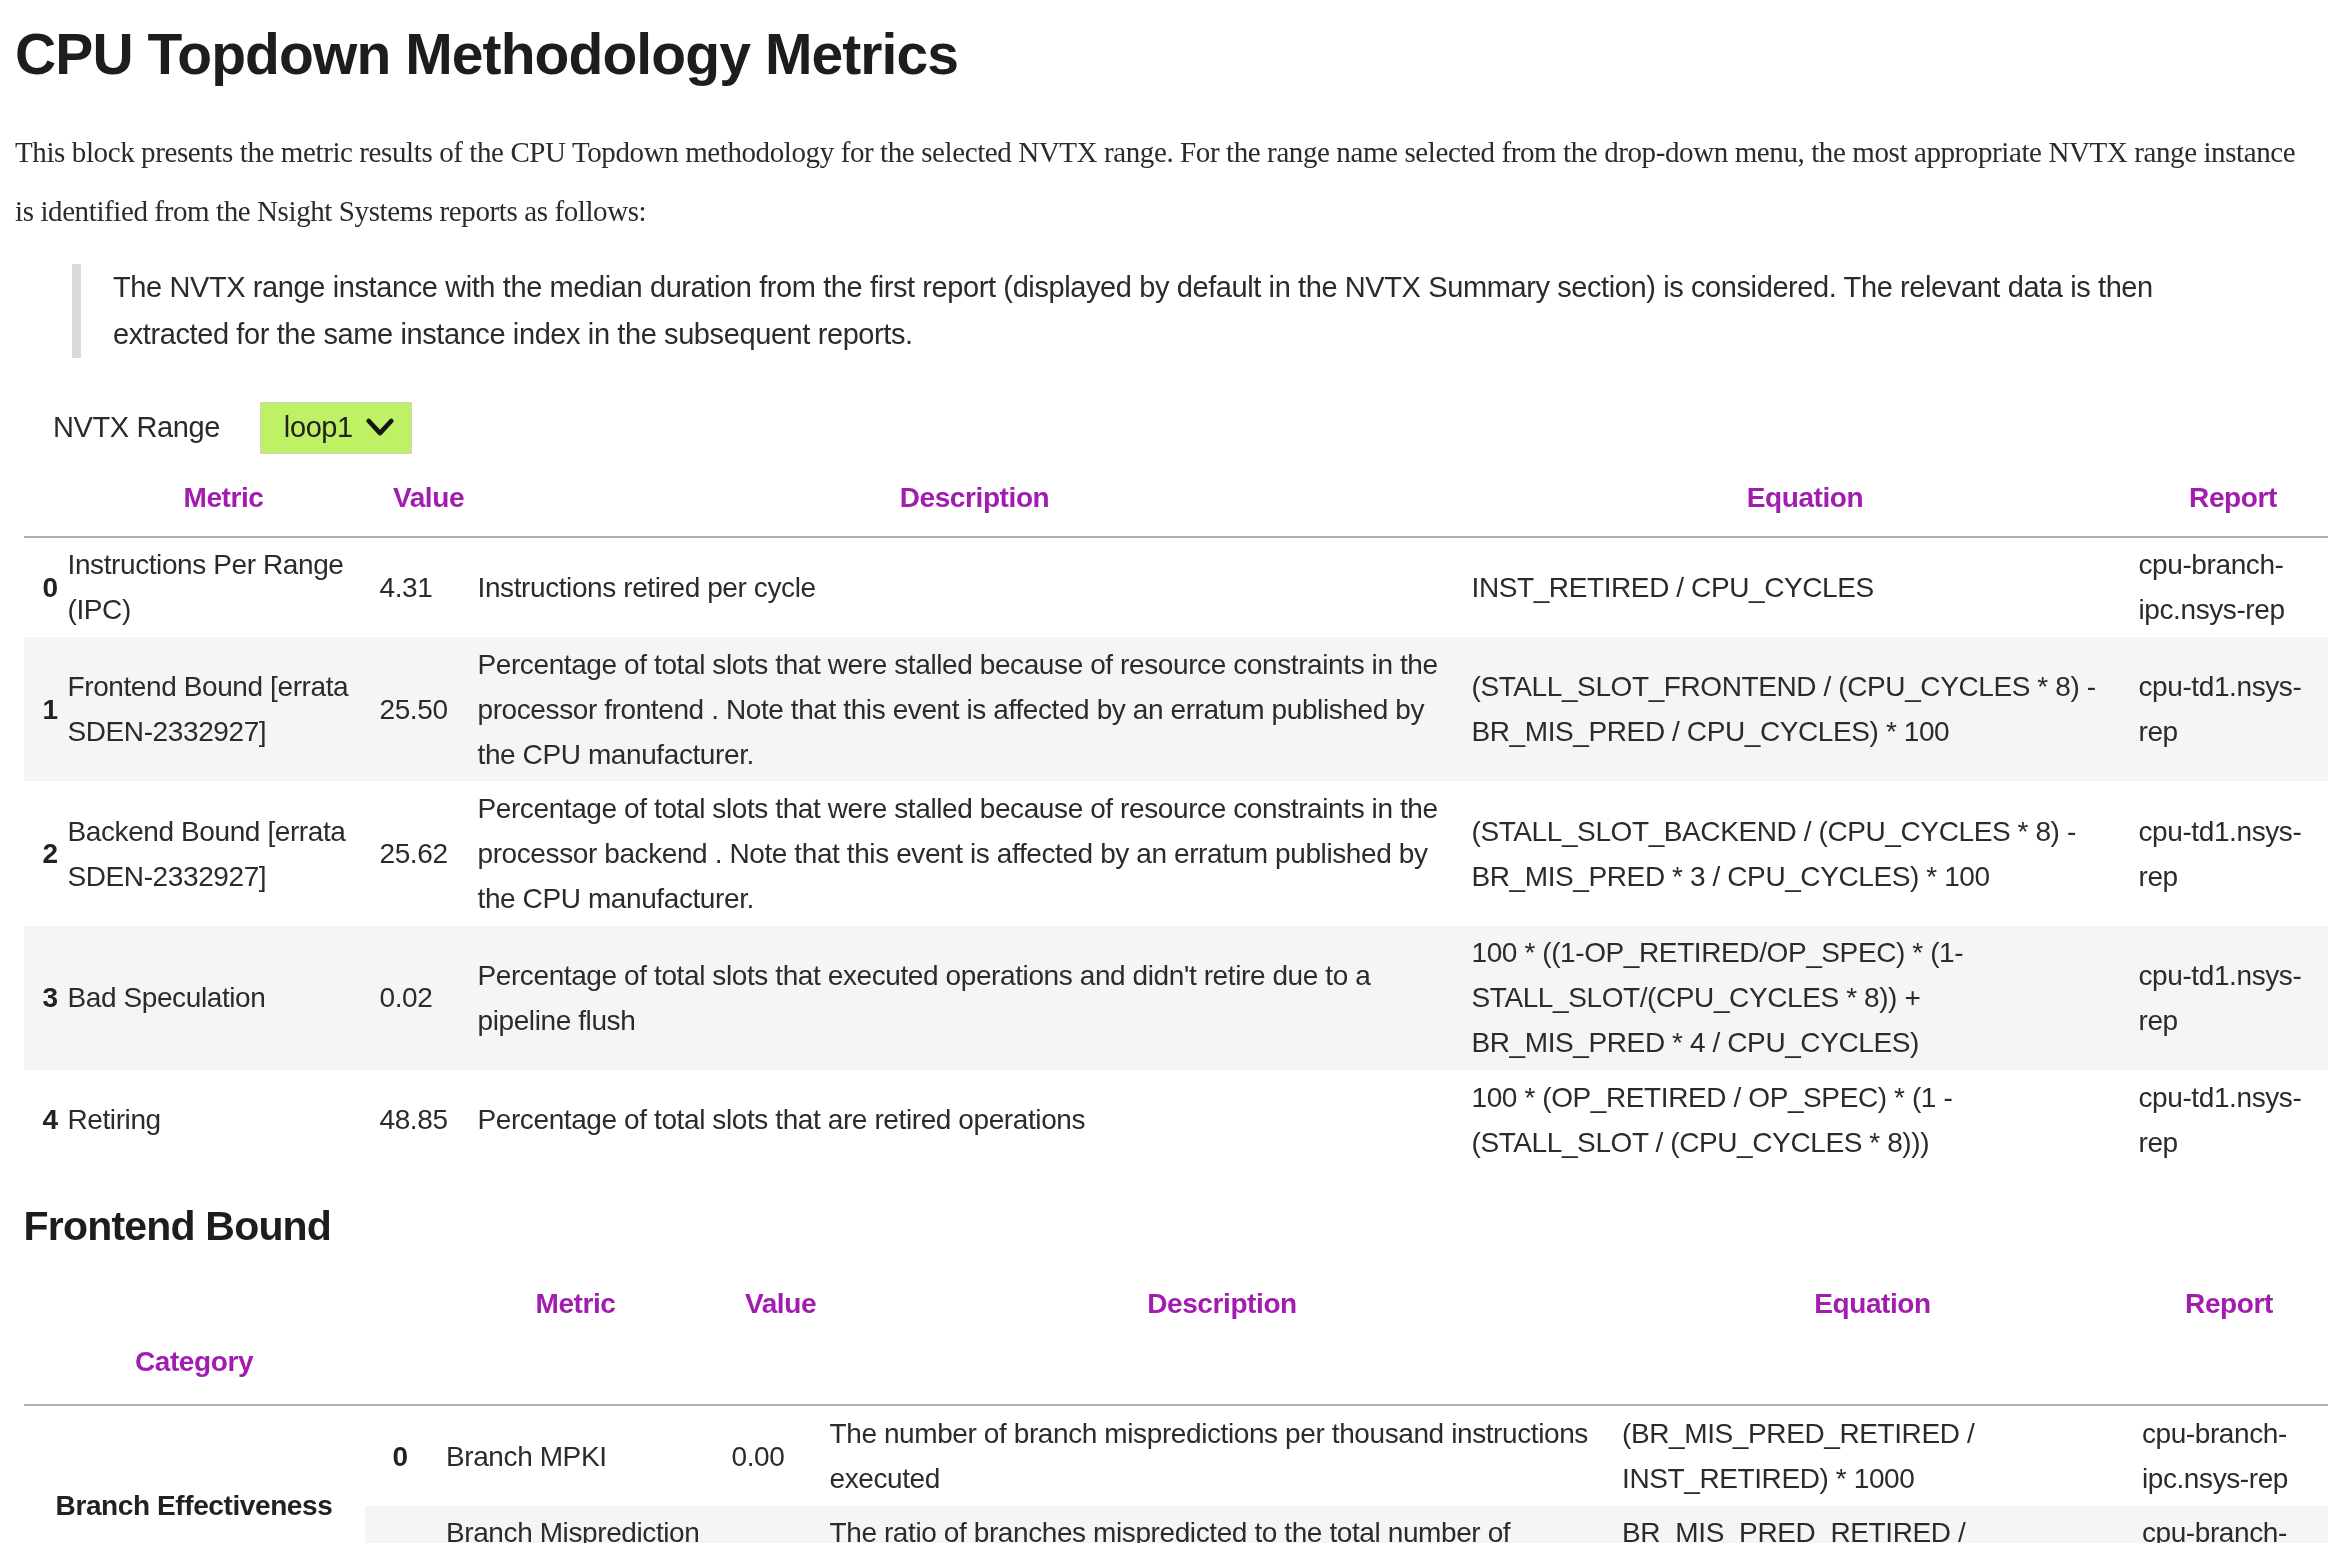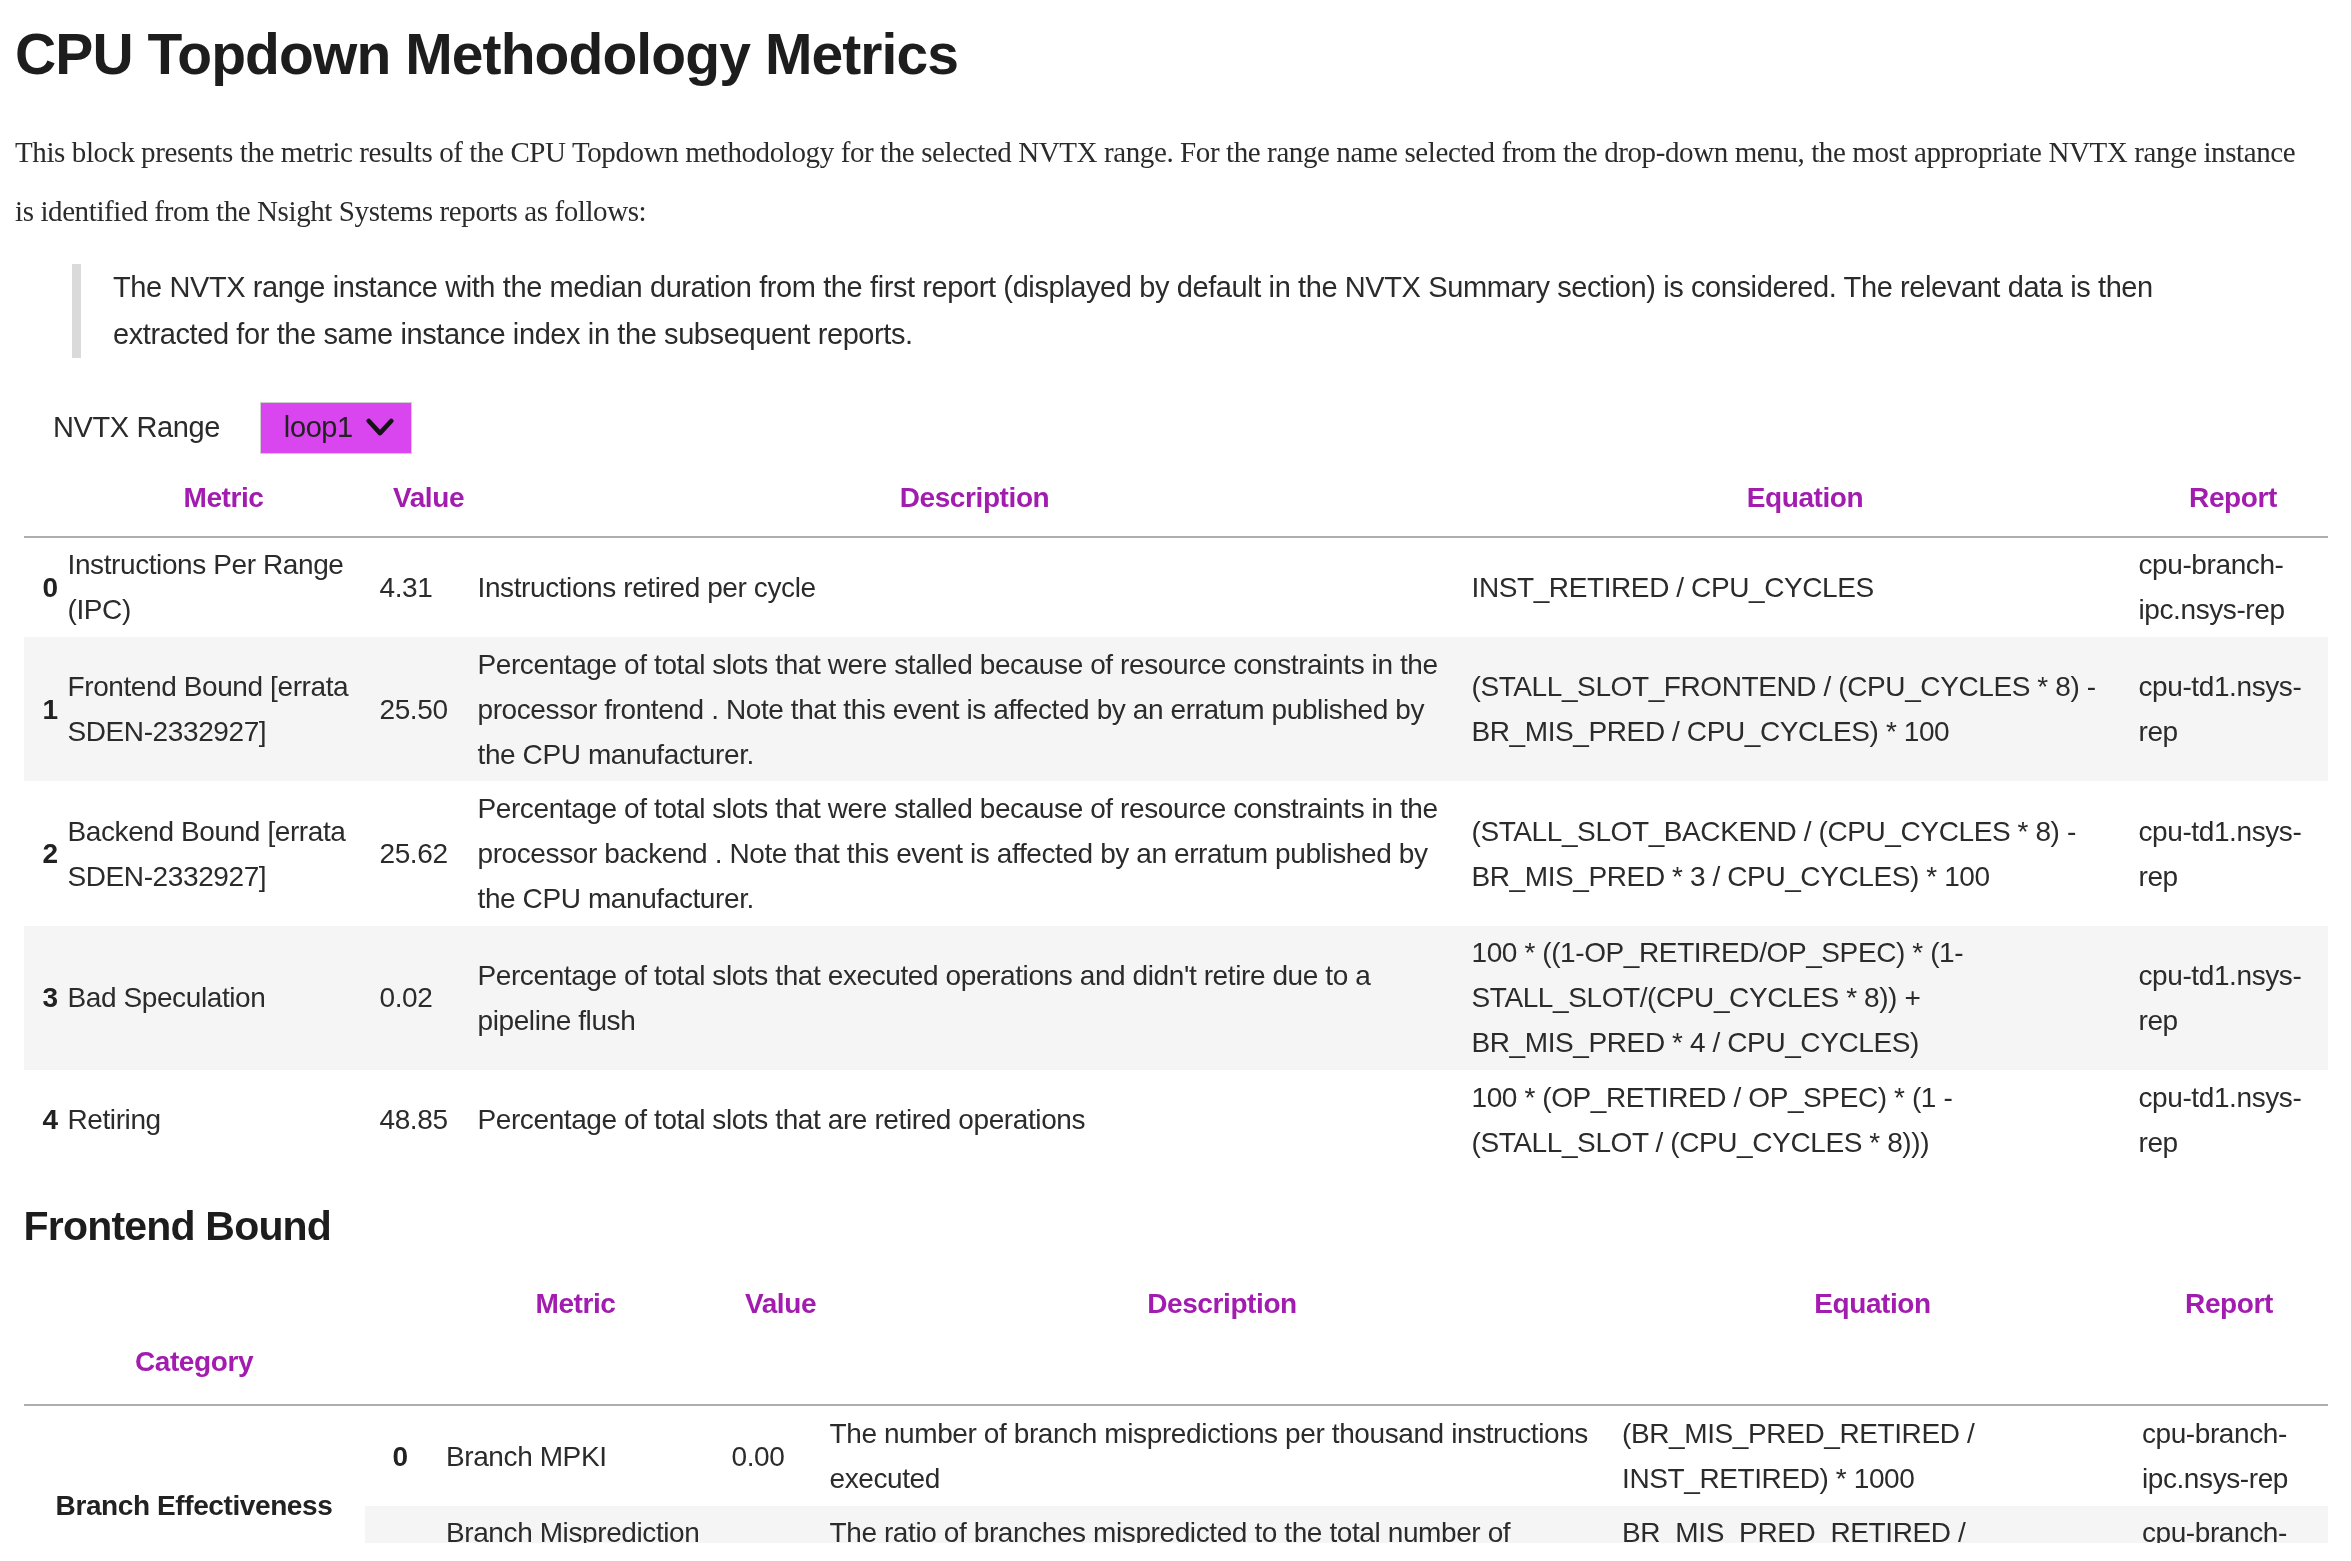--- a/index.html
+++ b/index.html
@@ -16,21 +16,21 @@
   blockquote.note {
     margin: 0 0 0 57px; padding: 0 0 0 32px;
     border-left: 9.5px solid #dadada;
     font-size: 29px; line-height: 47px; max-width: 2110px;
   }
 
   .nvtx-row { margin: 44px 0 0 38px; display: flex; align-items: center; }
   .nvtx-label { font-size: 29px; text-align: center; }
   .select-box {
     margin-left: 40px; display: inline-flex; align-items: center;
-    border: 1.9px solid #cfcfcf; background: #d946ef;
+    border: 1.9px solid #cfcfcf; background: #bef264;
     padding: 8.5px 17px 8.5px 23px; gap: 13.2px; cursor: default;
   }
   .select-text { font-size: 29px; color: #222; }
   .chevron { display: inline-flex; align-items: center; }
 
   table.df { border-collapse: collapse; table-layout: fixed; width: 2304px; margin: 21px 0 0 8.5px; font-size: 28px; }
   table.df thead th {
     font-weight: 700; text-align: center; color: #a21caf;
     padding: 3.8px 0 19px 0; border-bottom: 2.8px solid #aeaeae; line-height: 38px;
   }

